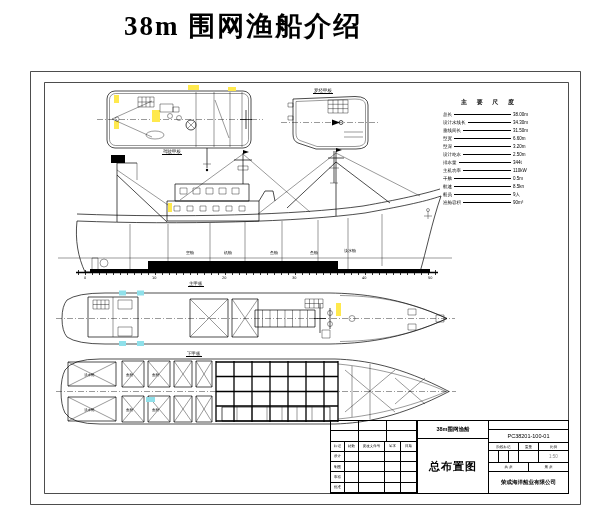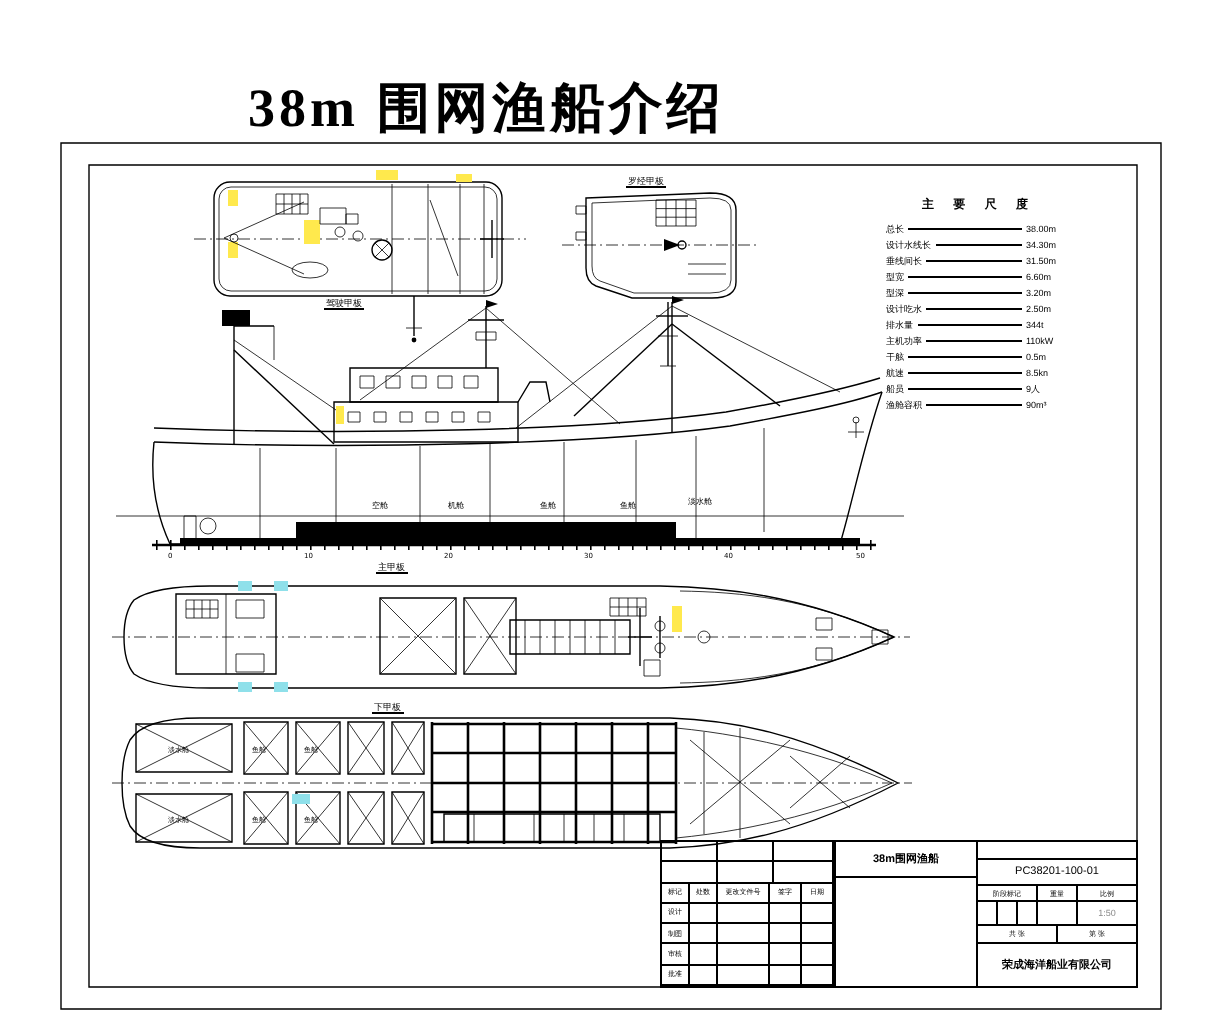--- a/index.html
+++ b/index.html
@@ -1,19 +1,19 @@
 <!DOCTYPE html>
 <html><head>
 <meta charset="utf-8">
 <style>
   html,body{margin:0;padding:0;background:#fff;}
   #stage{position:relative;width:609px;height:518px;background:#fff;overflow:hidden;
          font-family:"Liberation Sans",sans-serif;color:#000;}
   #page-title{position:absolute;left:124px;top:8px;font-family:"Liberation Serif",serif;
-              font-size:27px;font-weight:600;letter-spacing:2px;white-space:nowrap;margin-top:28px;}
+              font-size:27px;font-weight:600;letter-spacing:2px;white-space:nowrap;}
   svg{position:absolute;left:0;top:0;}
   svg *{vector-effect:non-scaling-stroke;}
   .ln{fill:none;stroke:#000;stroke-width:.7;}
   .thin{fill:none;stroke:#000;stroke-width:.4;}
   .thick{fill:none;stroke:#000;stroke-width:1.3;}
   .blk{fill:#000;stroke:none;}
   .cl{fill:none;stroke:#000;stroke-width:.4;stroke-dasharray:6 2 1 2;}
   .svgtxt{font-family:"DejaVu Sans",sans-serif;fill:#000;stroke:none;}
   
   #spec{position:absolute;left:443px;top:98px;width:93px;height:114px;font-size:4.5px;}
@@ -459,20 +459,21 @@
       <div class="r">
         <div class="c" style="width:14px">批准</div>
         <div class="c" style="width:14px"></div>
           <div class="c" style="width:26px"></div>
           <div class="c" style="width:16px"></div>
           <div class="c" style="flex:1"></div>
       </div>
     </div>
     <div id="tb-mid">
       <div id="tb-shipname">38m围网渔船</div>
+      <div id="tb-drawtitle">总布置图</div>
     </div>
     <div id="tb-right">
       <div class="rr" style="height:9px">
           <div class="rc" style="flex:1;border-right:none"></div>
         </div>
       <div class="rr" style="height:13px;font-size:5.5px;justify-content:center;display:flex;align-items:center">
         <span>PC38201-100-01</span>
       </div>
       <div class="rr" style="height:8px">
         <div class="rc" style="width:30px">阶段标记</div>

